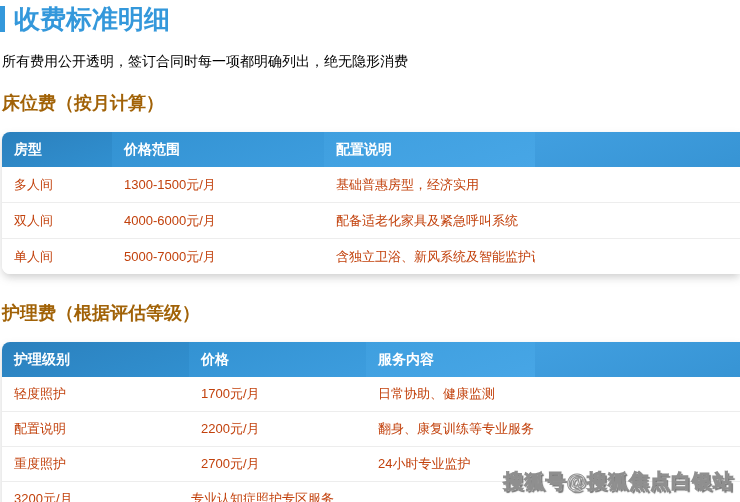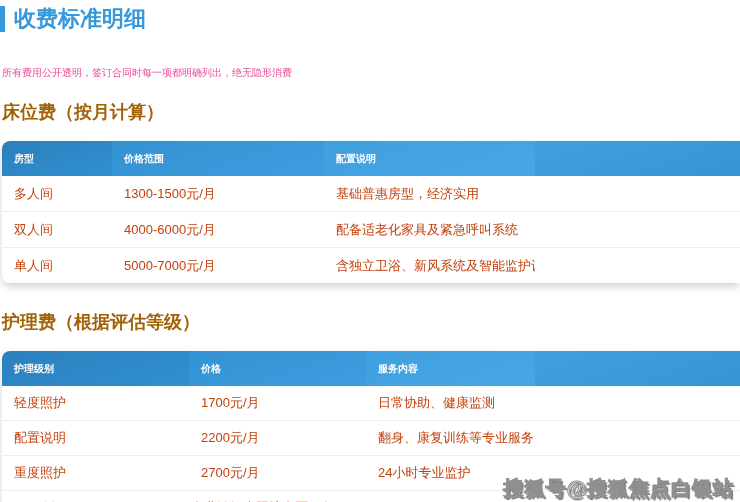--- a/index.html
+++ b/index.html
@@ -6,57 +6,57 @@
   body {
     width: 740px; height: 502px; overflow: hidden; position: relative;
     font-family: "Liberation Sans", "DejaVu Sans", sans-serif;
     -webkit-font-smoothing: antialiased;
   }
   .page { position: relative; width: 740px; height: 502px; }
 
   
   .title-row { display: flex; align-items: center; margin: 5px 0 0 0; height: 28px; }
   .accent-bar { width: 5px; height: 26px; background: #3498db; flex: 0 0 auto; }
-  .page-title { margin: 0 0 0 9px; font-size: 22px; line-height: 28px; font-weight: bold; color: #3498db; }
+  .page-title { margin: 0 0 0 9px; font-size: 26px; line-height: 28px; font-weight: bold; color: #3498db; }
 
-  .subtitle { margin: 33px 0 0 2px; font-size: 10px; color: #ec4899; }
+  .subtitle { margin: 20px 0 0 2px; font-size: 14px; color: #000000; }
 
   .section-heading { margin: 20px 0 0 2px; font-size: 18px; font-weight: bold; color: #a16207; }
 
   
   .card {
     margin: 17px 0 0 2px; width: 738px;
     border-radius: 8px 0 0 8px; overflow: hidden;
     box-shadow: 0 4px 8px -1px rgba(110, 110, 110, 0.35);
     background: #ffffff;
   }
   .thead { display: flex; height: 35px; }
   .th {
     display: flex; align-items: center; box-sizing: border-box; padding-left: 12px;
-    color: #ffffff; font-size: 10px; font-weight: bold;
+    color: #ffffff; font-size: 14px; font-weight: bold;
   }
   .t1 .c1 { width: 110px; } .t1 .c2 { width: 212px; } .t1 .c3 { width: 211px; } .t1 .c4 { flex: 1; }
   .t2 .c1 { width: 187px; } .t2 .c2 { width: 177px; } .t2 .c3 { width: 169px; } .t2 .c4 { flex: 1; }
   .th.c1 { background: linear-gradient(160deg, #2b80bd, #3190d0); }
   .th.c2 { background: linear-gradient(160deg, #3392d2, #3d9dde); }
   .th.c3 { background: linear-gradient(160deg, #3f9fdf, #47a6e6); }
   .th.c4 { background: linear-gradient(160deg, #419fe0, #3794d4); }
 
   .trow {
     display: flex; height: 35px; align-items: center;
     border-bottom: 1px solid #ededed;
     font-size: 13px; color: #c2410c; background: #ffffff;
   }
   .t2 .trow { height: 34px; }
   .trow:last-child { border-bottom: none; }
   .td { box-sizing: border-box; padding-left: 12px; white-space: nowrap; overflow: hidden; }
 
   
   .watermark {
-    position: absolute; right: 6px; bottom: 5px;
+    position: absolute; right: 6px; bottom: 12px;
     font-size: 20px; font-weight: bold; letter-spacing: 1px;
     color: #fbfbfb;
     -webkit-text-stroke: 1px #8f8f8f;
     text-shadow: 2px 2px 1px rgba(95, 95, 95, 0.85);
   }
 </style>
 </head>
 <body>
 
 <div class="page">

